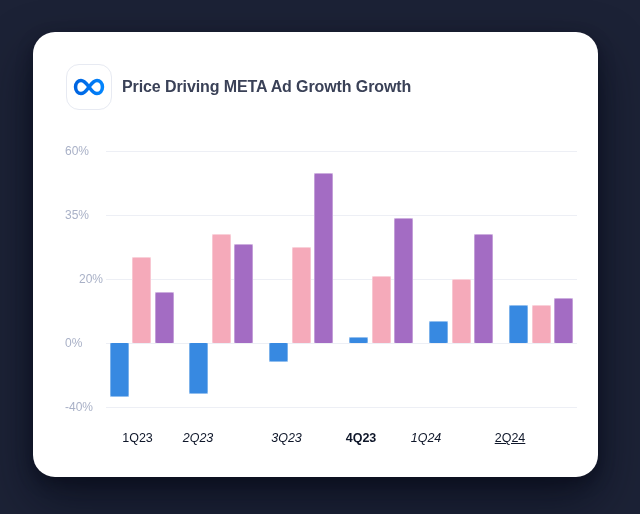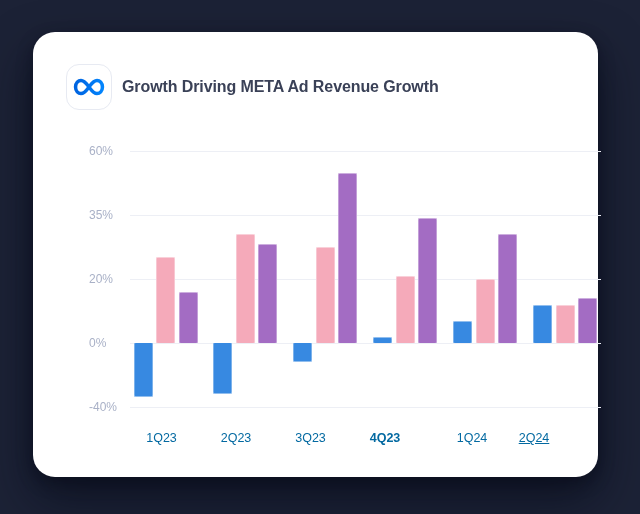--- a/index.html
+++ b/index.html
@@ -51,21 +51,20 @@
     font-weight: bold;
     color: #3A4157;
     letter-spacing: -0.1px;
   }
   .plot {
     position: absolute;
     left: 0;
     top: 0;
     width: 565px;
     height: 445px;
-    margin-left: 24px;
   }
   .gridline {
     position: absolute;
     left: 73px;
     width: 471px;
     height: 1px;
     background: #EDEFF5;
   }
   .y-tick {
     position: absolute;
@@ -74,21 +73,21 @@
     font-size: 12px;
     color: #A9B1C7;
     line-height: 14px;
   }
   .x-tick {
     position: absolute;
     top: 399px;
     width: 48px;
     text-align: center;
     font-size: 12.5px;
-    color: #0369a1;
+    color: #0f172a;
     line-height: 15px;
   }
   .bar {
     position: absolute;
     width: 19px;
     border-radius: 1px;
   }
   .bar.pos { box-shadow: inset 0 1px 0 rgba(255,255,255,0.45), inset 1px 0 0 rgba(255,255,255,0.35), inset -1px 0 0 rgba(255,255,255,0.35); }
   .bar.neg { box-shadow: inset 0 -1px 0 rgba(255,255,255,0.45), inset 1px 0 0 rgba(255,255,255,0.35), inset -1px 0 0 rgba(255,255,255,0.35); }
 </style>
@@ -103,52 +102,52 @@
           <defs>
             <linearGradient id="metaGrad" x1="0" y1="0" x2="1" y2="0">
               <stop offset="0" stop-color="#0064E0"></stop>
               <stop offset="0.5" stop-color="#0073EE"></stop>
               <stop offset="1" stop-color="#0385FD"></stop>
             </linearGradient>
           </defs>
           <path d="M 3.2,12 C 3.2,6.8 6.6,3.8 10,3.8 C 14.4,3.8 17,8 20,12 C 23,16 25.6,20.2 30,20.2 C 33.4,20.2 36.8,17.2 36.8,12 C 36.8,6.8 33.4,3.8 30,3.8 C 25.6,3.8 23,8 20,12 C 17,16 14.4,20.2 10,20.2 C 6.6,20.2 3.2,17.2 3.2,12 Z" fill="none" stroke="url(#metaGrad)" stroke-width="4.4" stroke-linejoin="round" stroke-linecap="round"></path>
         </svg>
       </div>
-      <h1 class="card-title">Growth Driving META Ad Revenue Growth</h1>
+      <h1 class="card-title">Price Driving META Ad Growth Growth</h1>
     </div>
     <div class="plot" id="plot">
         <div class="gridline" style="top: 119px;"></div>
         <div class="y-tick" style="top: 112px;">60%</div>
         <div class="gridline" style="top: 183px;"></div>
         <div class="y-tick" style="top: 176px;">35%</div>
         <div class="gridline" style="top: 247px;"></div>
-        <div class="y-tick" style="top: 240px;">20%</div>
+        <div class="y-tick" style="top: 240px; text-align: right;">20%</div>
         <div class="gridline" style="top: 311px;"></div>
         <div class="y-tick" style="top: 304px;">0%</div>
         <div class="gridline" style="top: 375px;"></div>
         <div class="y-tick" style="top: 368px;">-40%</div>
         <div class="bar neg" title="1Q23: -17%" style="left: 76.5px; width: 19px; top: 311px; height: 54.4px; background: rgb(55, 137, 225);"></div>
         <div class="bar pos" title="1Q23: 27%" style="left: 99px; width: 19px; top: 224.6px; height: 86.4px; background: rgb(245, 170, 186);"></div>
         <div class="bar pos" title="1Q23: 16%" style="left: 121.5px; width: 19px; top: 259.8px; height: 51.2px; background: rgb(163, 108, 195);"></div>
         <div class="x-tick" style="left: 80.5px;">1Q23</div>
         <div class="bar neg" title="2Q23: -16%" style="left: 156.4px; width: 19px; top: 311px; height: 51.2px; background: rgb(55, 137, 225);"></div>
         <div class="bar pos" title="2Q23: 34%" style="left: 178.9px; width: 19px; top: 202.2px; height: 108.8px; background: rgb(245, 170, 186);"></div>
         <div class="bar pos" title="2Q23: 31%" style="left: 201.4px; width: 19px; top: 211.8px; height: 99.2px; background: rgb(163, 108, 195);"></div>
-        <div class="x-tick" style="left: 155px;">2Q23</div>
+        <div class="x-tick" style="left: 141px; font-style: italic;">2Q23</div>
         <div class="bar neg" title="3Q23: -6%" style="left: 236.3px; width: 19px; top: 311px; height: 19.2px; background: rgb(55, 137, 225);"></div>
         <div class="bar pos" title="3Q23: 30%" style="left: 258.8px; width: 19px; top: 215px; height: 96px; background: rgb(245, 170, 186);"></div>
         <div class="bar pos" title="3Q23: 53%" style="left: 281.3px; width: 19px; top: 141.4px; height: 169.6px; background: rgb(163, 108, 195);"></div>
-        <div class="x-tick" style="left: 229.5px;">3Q23</div>
+        <div class="x-tick" style="left: 229.5px; font-style: italic;">3Q23</div>
         <div class="bar pos" title="4Q23: 2%" style="left: 316.2px; width: 19px; top: 304.6px; height: 6.4px; background: rgb(55, 137, 225);"></div>
         <div class="bar pos" title="4Q23: 21%" style="left: 338.7px; width: 19px; top: 243.8px; height: 67.2px; background: rgb(245, 170, 186);"></div>
         <div class="bar pos" title="4Q23: 39%" style="left: 361.2px; width: 19px; top: 186.2px; height: 124.8px; background: rgb(163, 108, 195);"></div>
         <div class="x-tick" style="left: 304px; font-weight: bold;">4Q23</div>
         <div class="bar pos" title="1Q24: 7%" style="left: 396.1px; width: 19px; top: 288.6px; height: 22.4px; background: rgb(55, 137, 225);"></div>
         <div class="bar pos" title="1Q24: 20%" style="left: 418.6px; width: 19px; top: 247px; height: 64px; background: rgb(245, 170, 186);"></div>
         <div class="bar pos" title="1Q24: 34%" style="left: 441.1px; width: 19px; top: 202.2px; height: 108.8px; background: rgb(163, 108, 195);"></div>
-        <div class="x-tick" style="left: 391px;">1Q24</div>
+        <div class="x-tick" style="left: 369px; font-style: italic;">1Q24</div>
         <div class="bar pos" title="2Q24: 12%" style="left: 476px; width: 19px; top: 272.6px; height: 38.4px; background: rgb(55, 137, 225);"></div>
         <div class="bar pos" title="2Q24: 12%" style="left: 498.5px; width: 19px; top: 272.6px; height: 38.4px; background: rgb(245, 170, 186);"></div>
         <div class="bar pos" title="2Q24: 14%" style="left: 521px; width: 19px; top: 266.2px; height: 44.8px; background: rgb(163, 108, 195);"></div>
         <div class="x-tick" style="left: 453px; text-decoration: underline;">2Q24</div>
       </div>
   </div>
 </div>
 
 </body></html>

